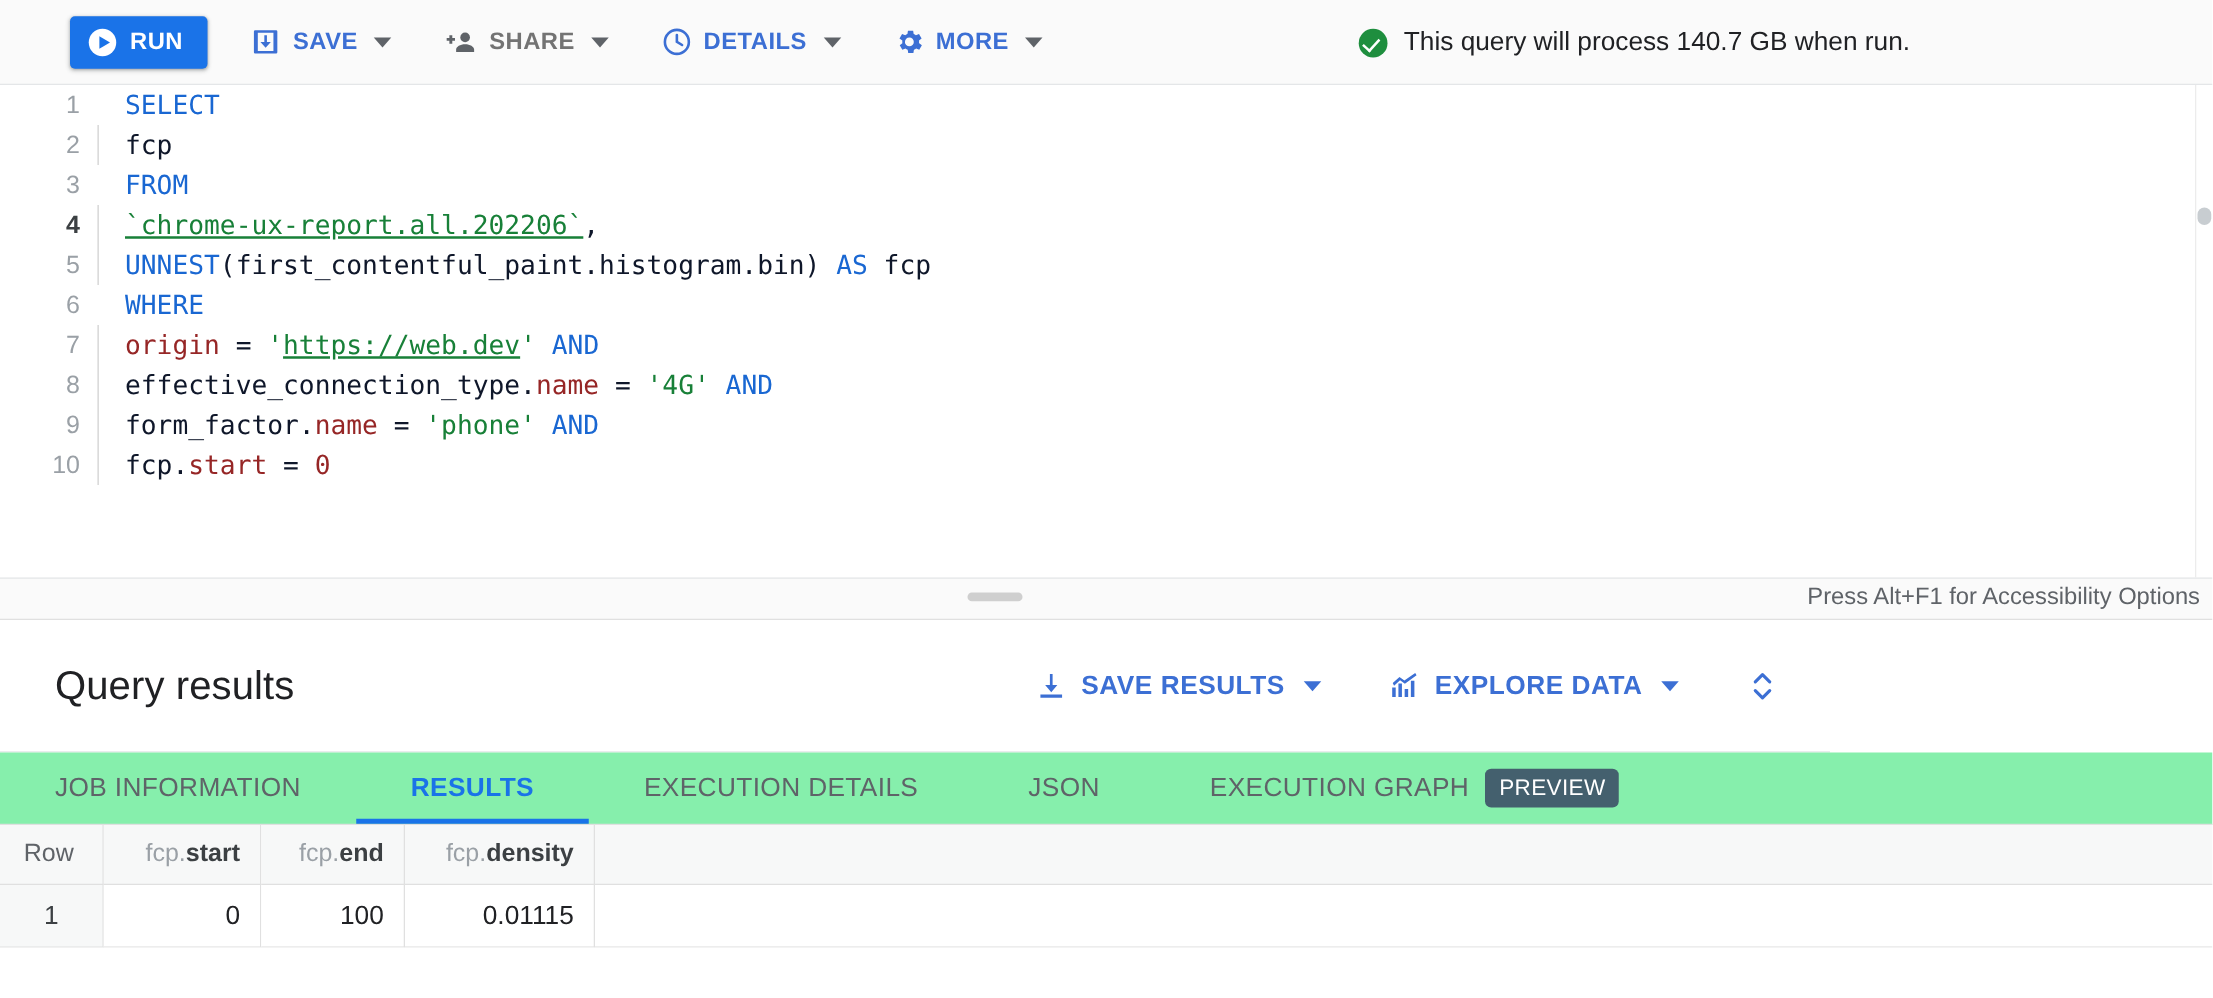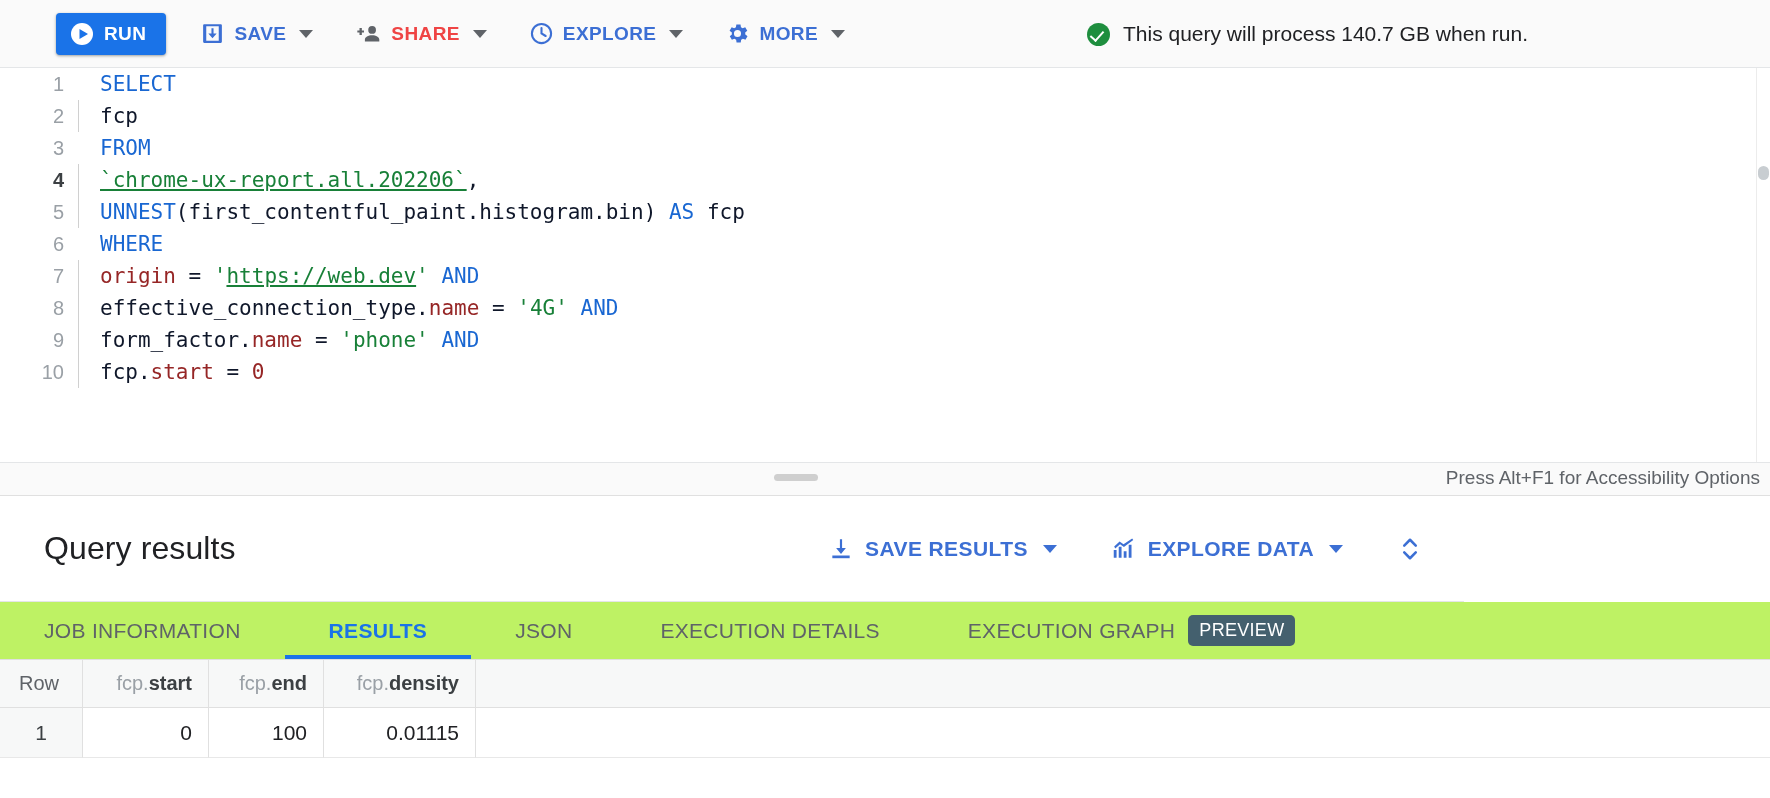--- a/index.html
+++ b/index.html
@@ -28,21 +28,21 @@
     font-size: 19px; font-weight: bold; letter-spacing: .4px;
     cursor: pointer;
     box-shadow: 0 1px 2px rgba(60,64,67,.3), 0 1px 3px 1px rgba(60,64,67,.15);
   }
   .tb-btn {
     height: 44px; display: flex; align-items: center; gap: 9px;
     background: transparent; border: none; cursor: pointer;
     font-size: 19px; font-weight: bold; letter-spacing: .4px;
     color: #3c6fd4; padding: 0 8px;
   }
-  .tb-btn.grey-label { color: #ef4444; }
+  .tb-btn.grey-label { color: #737373; }
   .tb-sep { width: 26px; }
   .caret {
     width: 0; height: 0; margin-left: 4px;
     border-left: 7px solid transparent; border-right: 7px solid transparent;
     border-top: 8px solid #5f6368;
   }
   .status {
     position: absolute; left: 1087px; top: 0; height: 68px;
     display: flex; align-items: center; gap: 13px;
     font-size: 21px; color: #202124; white-space: nowrap;
@@ -129,21 +129,21 @@
     display: flex; align-items: center; gap: 11px;
     background: none; border: none; cursor: pointer;
     color: #3c6fd4; font-size: 21px; font-weight: bold; letter-spacing: .4px;
   }
   .res-btn .caret { border-top-color: #3c6fd4; }
   .expander { background: none; border: none; cursor: pointer; padding: 6px; }
 
   
   .tabs {
     position: absolute; top: 602px; left: 0; width: 1770px; height: 58px;
-    background: #bef264; border-bottom: 1px solid #e0e0e0;
+    background: #86efac; border-bottom: 1px solid #e0e0e0;
     display: flex; align-items: stretch;
   }
   .tab {
     display: flex; align-items: center; justify-content: center;
     position: relative; cursor: pointer;
     font-size: 21px; color: #5f6368; letter-spacing: .3px;
     background: none; border: none; padding: 0 26px;
   }
   .tab.active { color: #1a73e8; font-weight: bold; }
   .tab.active::after {
@@ -229,21 +229,21 @@
 
     <span class="tb-sep"></span>
 
     <button class="tb-btn">
       <span>
         <svg width="25" height="25" viewBox="0 0 24 24">
           <circle cx="12" cy="12" r="9.2" fill="none" stroke="#3c6fd4" stroke-width="2"></circle>
           <path d="M12 6.8V12l4 2.4" fill="none" stroke="#3c6fd4" stroke-width="2" stroke-linecap="round"></path>
         </svg>
       </span>
-      <span>EXPLORE</span>
+      <span>DETAILS</span>
       <span class="caret"></span>
     </button>
 
     <span class="tb-sep"></span>
 
     <button class="tb-btn">
       <span>
         <svg width="25" height="25" viewBox="0 0 24 24" fill="#3c6fd4">
           <path d="M19.4 13a7.7 7.7 0 0 0 0-2l2-1.6-2-3.4-2.4 1a7.6 7.6 0 0 0-1.7-1l-.4-2.6h-4l-.4 2.6c-.6.2-1.2.6-1.7 1l-2.4-1-2 3.4L6.6 11a7.7 7.7 0 0 0 0 2l-2 1.6 2 3.4 2.4-1c.5.4 1.1.8 1.7 1l.4 2.6h4l.4-2.6c.6-.2 1.2-.6 1.7-1l2.4 1 2-3.4-2-1.6zM12 15.4A3.4 3.4 0 1 1 12 8.6a3.4 3.4 0 0 1 0 6.8z"></path>
         </svg>
@@ -319,24 +319,24 @@
   </div>
 
   <div class="tabs" id="tabs-row">
       <button class="tab" style="padding: 0px 44px;">
         <span>JOB INFORMATION</span>
       </button>
       <button class="tab active" style="padding: 0px 44px;">
         <span>RESULTS</span>
       </button>
       <button class="tab" style="padding: 0px 44px;">
+        <span>EXECUTION DETAILS</span>
+      </button>
+      <button class="tab" style="padding: 0px 44px;">
         <span>JSON</span>
-      </button>
-      <button class="tab" style="padding: 0px 44px;">
-        <span>EXECUTION DETAILS</span>
       </button>
       <button class="tab" style="padding: 0px 44px;">
         <span>EXECUTION GRAPH</span>
         <span class="preview-badge">PREVIEW</span>
       </button>
     </div>
 
   <div class="rtable">
     <div class="rrow thead" id="thead-row">
         <div class="rcell c0">

